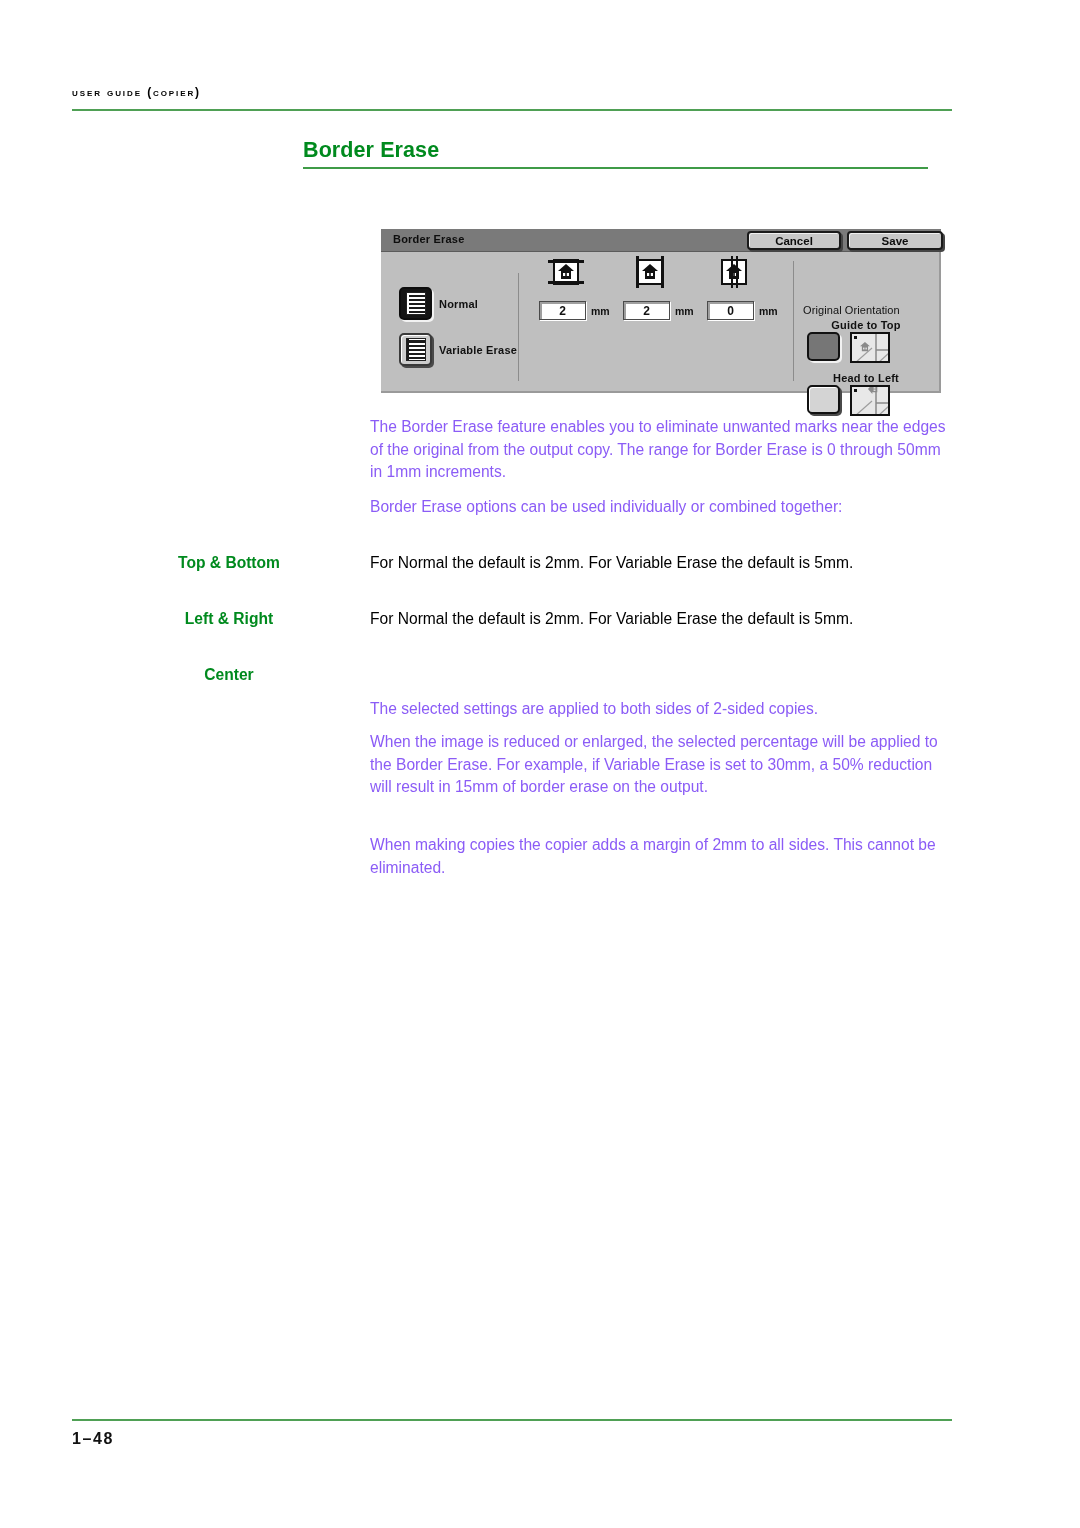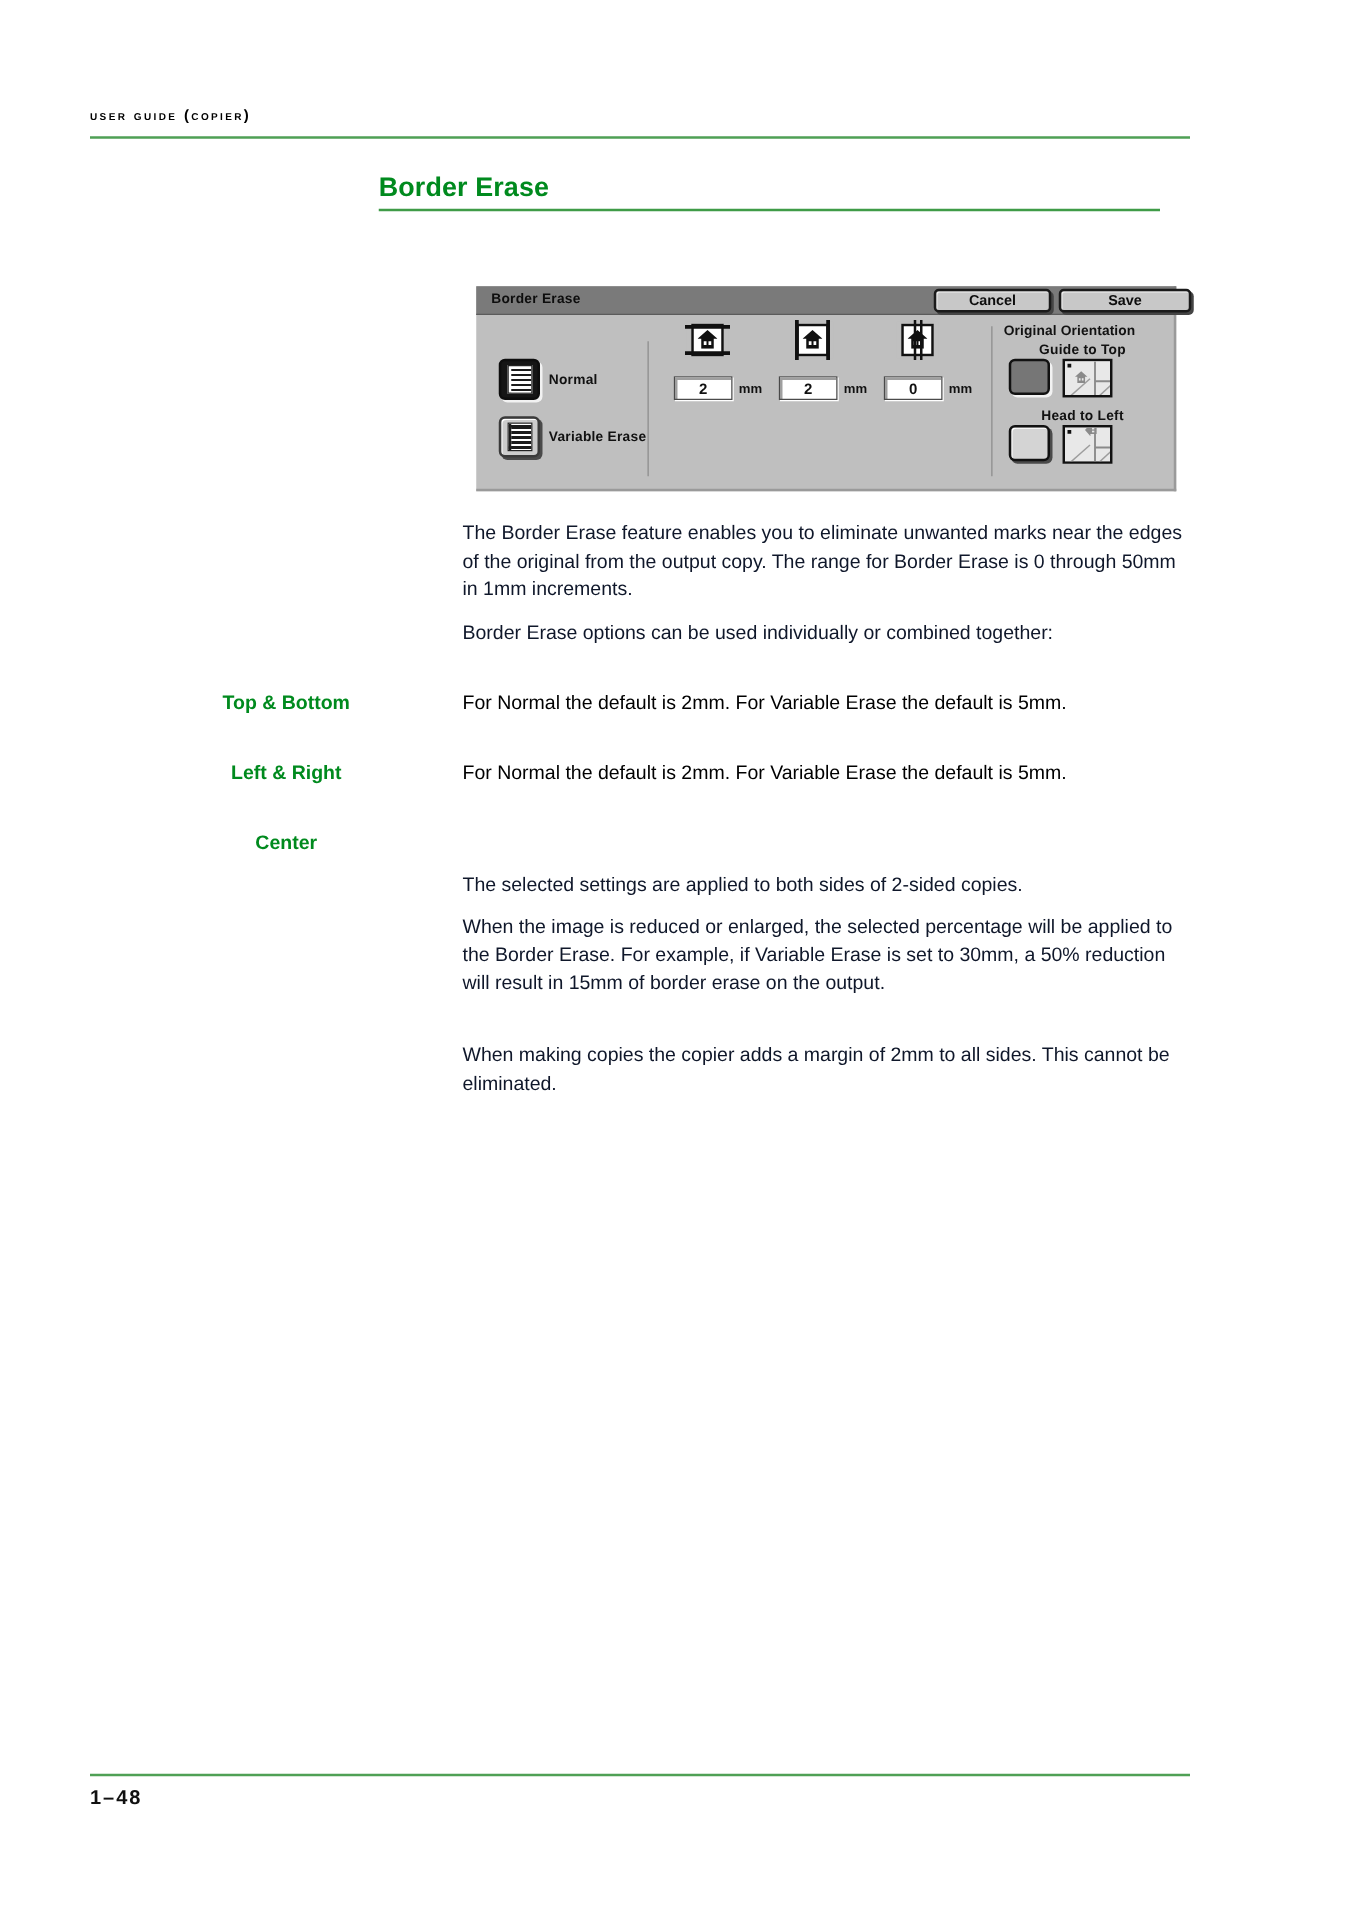--- a/index.html
+++ b/index.html
@@ -92,21 +92,21 @@
     border-radius: 4px;
     font-size: 11.5px;
     font-weight: bold;
     color: #0d0d0d;
     display: flex;
     align-items: center;
     justify-content: center;
     box-shadow: inset 1px 1px 0 #efefef, 2px 2px 0 #454545;
   }
   .tb-cancel { left: 366px; width: 94px; }
-  .tb-save   { left: 466px; width: 106px; }
+  .tb-save   { left: 466px; width: 96px; }
 
   
   .opt-row {
     position: absolute;
     display: flex;
     align-items: center;
   }
   .opt-normal { left: 18px; top: 58px; }
   .opt-variable { left: 18px; top: 104px; }
 
@@ -267,25 +267,26 @@
   }
 
   
   .orient-block {
     position: absolute;
     left: 422px; top: 30px;
     width: 132px;
   }
   .orient-title {
     font-size: 11px;
-    font-weight: bold;
+    font-weight: normal;
     color: #111;
     letter-spacing: 0.1px;
     margin-bottom: 3px;
     white-space: nowrap;
+    margin-top: 45px;
   }
   .orient-item { position: relative; margin-top: 1px; }
   .orient-label {
     font-size: 11px;
     font-weight: bold;
     color: #111;
     text-align: center;
     width: 118px;
     margin-left: 4px;
     letter-spacing: 0.2px;
@@ -325,21 +326,21 @@
     background: #111;
   }
 
   
   .body-col {
     position: absolute;
     left: 370px;
     width: 585px;
     font-size: 15.6px;
     line-height: 22.6px;
-    color: #0f172a;
+    color: #8b5cf6;
   }
   .p1 { top: 416px; }
   .p2 { top: 496px; }
   .p3 { top: 698px; }
   .p4 { top: 731px; }
   .p5 { top: 834px; }
   .defterm {
     position: absolute;
     left: 120px;
     width: 218px;

